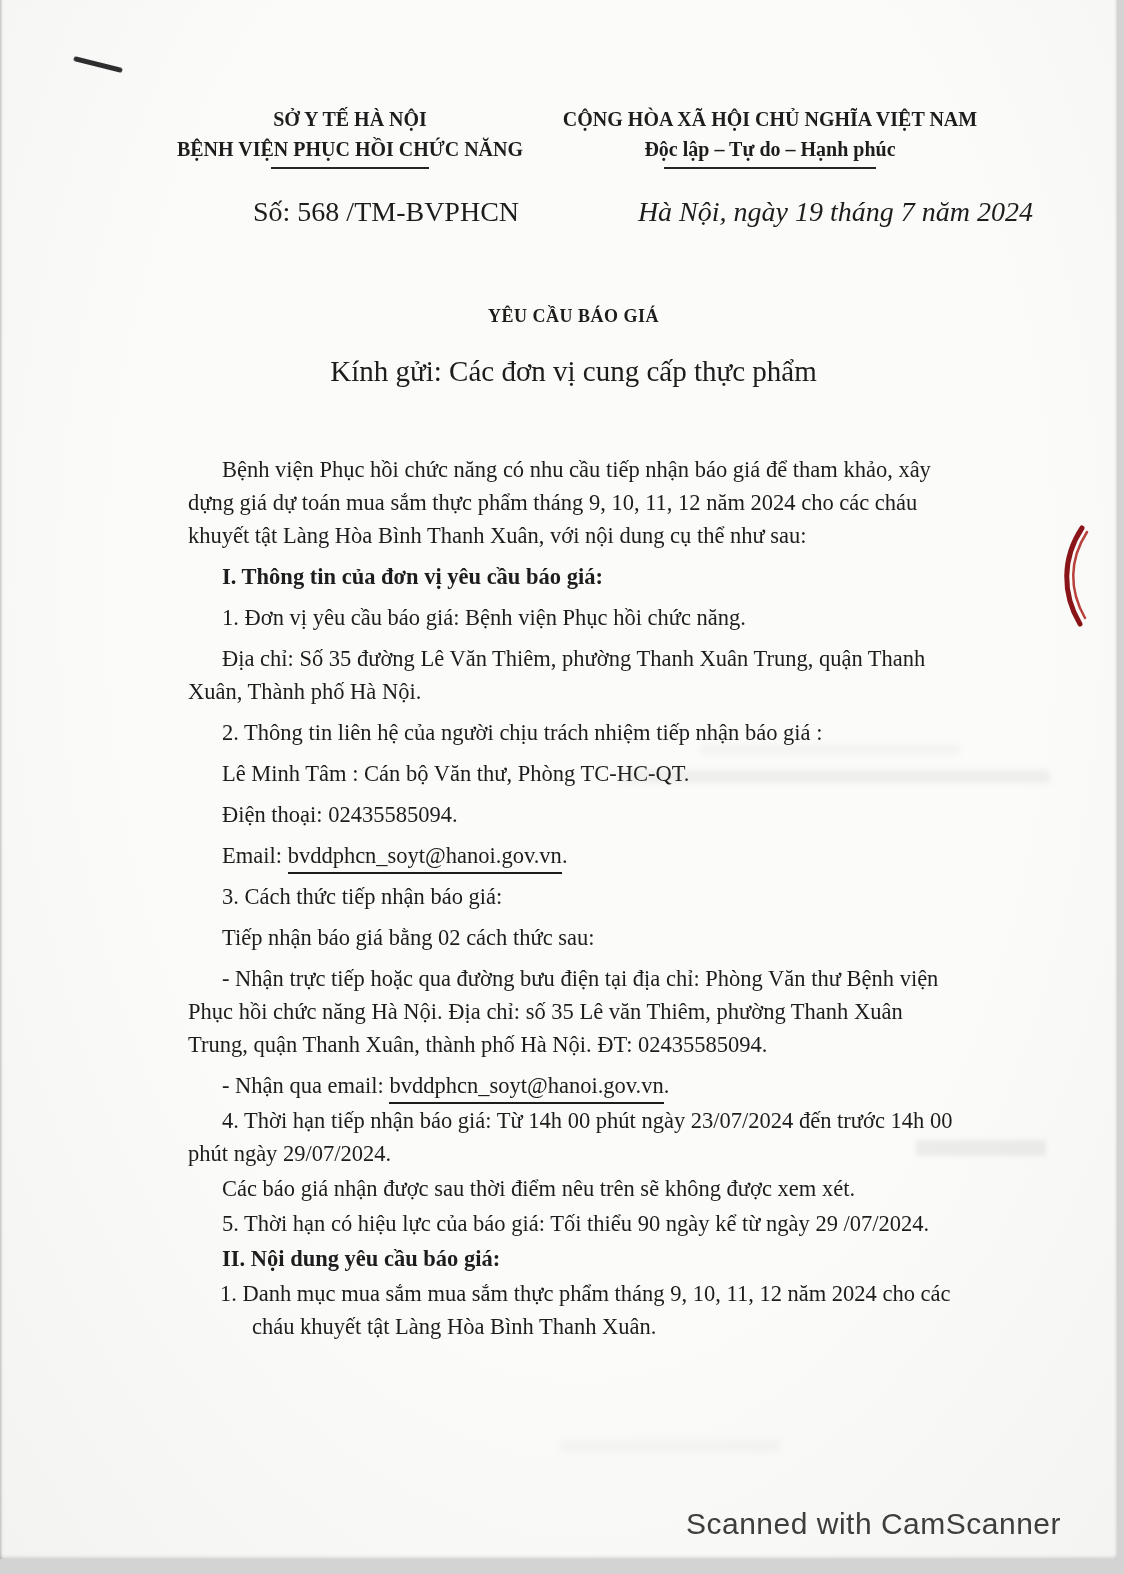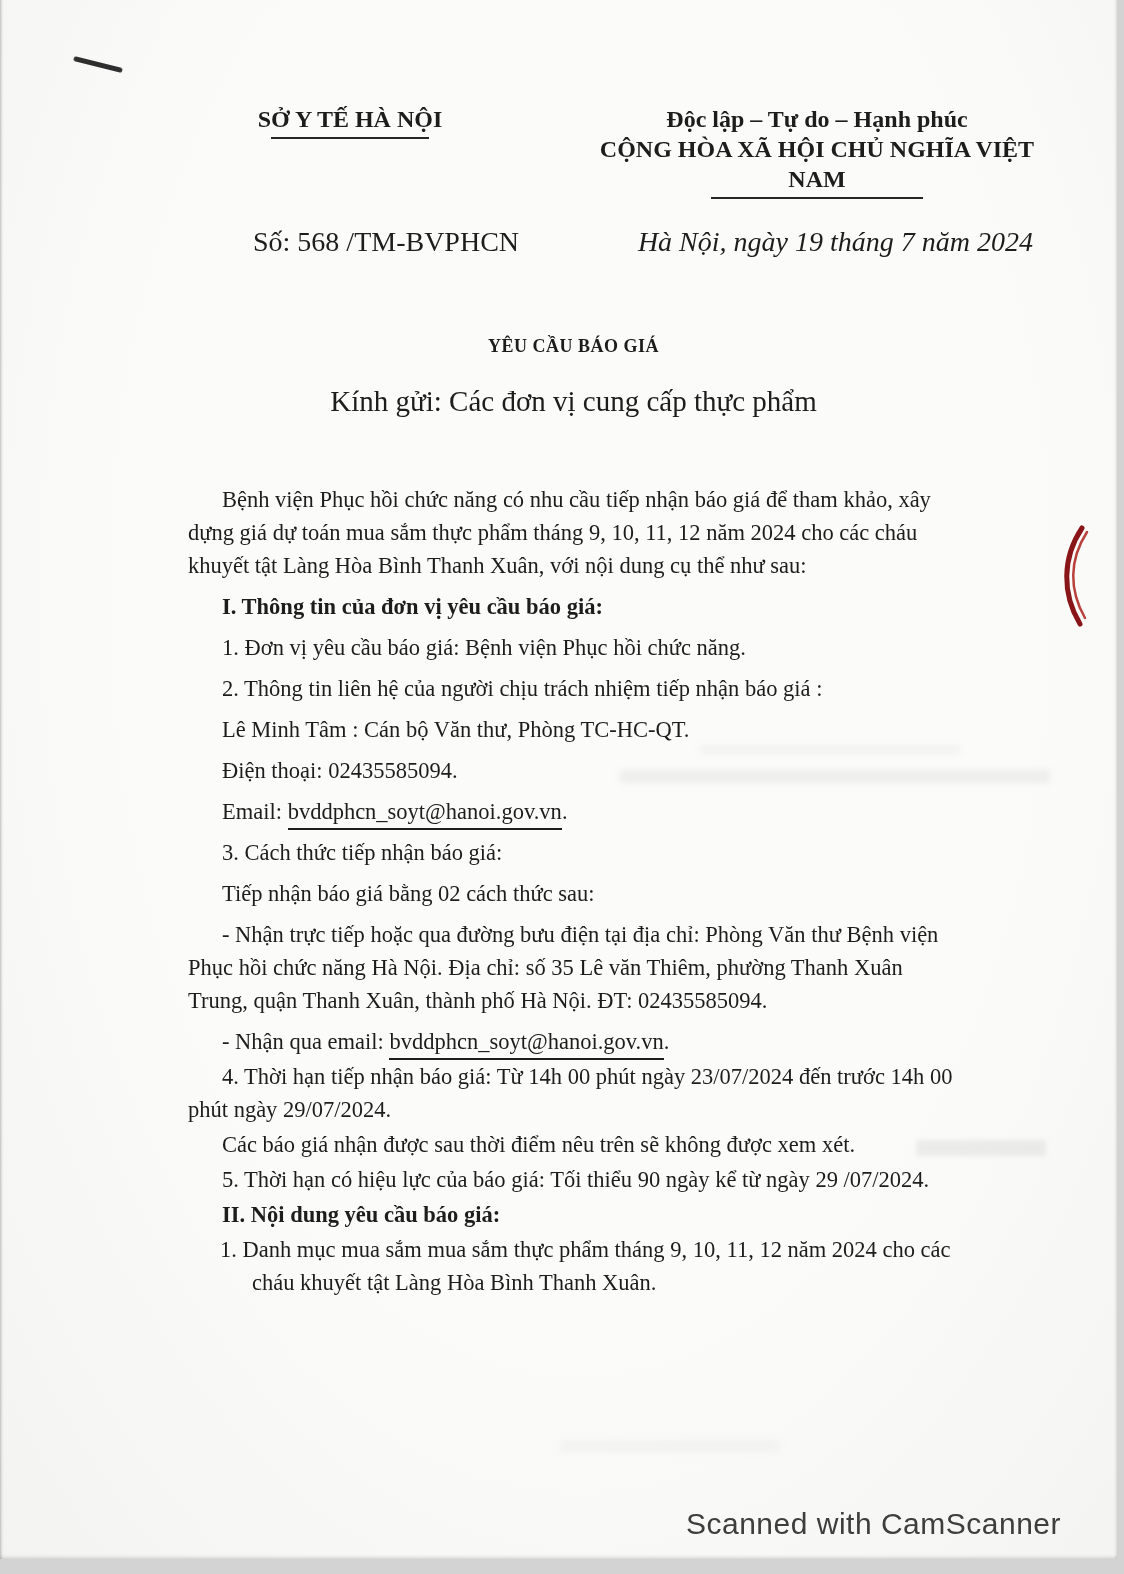--- a/index.html
+++ b/index.html
@@ -12,23 +12,23 @@
     position:absolute;left:0;top:0;width:1117px;height:1559px;
     background:radial-gradient(ellipse at 52% 38%, #fbfbfa 55%, #f3f3f1 100%);
     color:#1d1d1d;overflow:hidden;
     box-shadow:inset 4px 0 3px -3px rgba(0,0,0,.25), inset -3px 0 3px -2px rgba(0,0,0,.12), inset 0 -4px 4px -3px rgba(0,0,0,.18);
   }
   .pen-mark{
     position:absolute;left:73px;top:62px;width:50px;height:5px;
     background:#2e2e2e;border-radius:3px;transform:rotate(14deg);filter:blur(.4px);
   }
   .doc-header{
-    display:flex;justify-content:space-between;
-    padding:104px 80px 0 150px;text-align:center;
-    font-weight:bold;font-size:24px;line-height:30px;
+    display:flex;justify-content:flex-start;
+    padding:104px 112px 0 150px;text-align:center;
+    font-weight:bold;font-size:20px;line-height:30px;
   }
   .org-block{width:400px;}
   .national-block{width:440px;}
   .rule{height:0;border-bottom:2px solid #262626;margin:3px auto 0;}
   .rule-org{width:158px;}
   .rule-national{width:212px;}
   .ref-row{
     display:flex;justify-content:space-between;
     padding:28px 84px 0 253px;font-size:28px;line-height:30px;
   }
@@ -62,42 +62,44 @@
 </head>
 <body>
 
 <div class="page">
 
   <div class="pen-mark"></div>
 
   <div class="doc-header">
     <div class="org-block">
       <div>SỞ Y TẾ HÀ NỘI</div>
+      <div>BỆNH VIỆN PHỤC HỒI CHỨC NĂNG</div>
       <div class="rule rule-org"></div>
     </div>
     <div class="national-block">
+      <div>CỘNG HÒA XÃ HỘI CHỦ NGHĨA VIỆT NAM</div>
       <div>Độc lập – Tự do – Hạnh phúc</div>
-      <div>CỘNG HÒA XÃ HỘI CHỦ NGHĨA VIỆT NAM</div>
       <div class="rule rule-national"></div>
     </div>
   </div>
 
   <div class="ref-row">
     <div>Số: 568  /TM-BVPHCN</div>
     <div class="date-line">Hà Nội, ngày 19  tháng 7 năm 2024</div>
   </div>
 
   <div class="doc-title">YÊU CẦU BÁO GIÁ</div>
 
   <div class="salutation">Kính gửi: Các đơn vị cung cấp thực phẩm</div>
 
   <div class="doc-body">
     <p>Bệnh viện Phục hồi chức năng có nhu cầu tiếp nhận báo giá để tham khảo, xây dựng giá dự toán mua sắm thực phẩm tháng 9, 10, 11, 12 năm 2024 cho các cháu khuyết tật Làng Hòa Bình Thanh Xuân, với nội dung cụ thể như sau:</p>
     <p class="heading">I. Thông tin của đơn vị yêu cầu báo giá:</p>
     <p>1. Đơn vị yêu cầu báo giá: Bệnh viện Phục hồi chức năng.</p>
+    <p>Địa chỉ: Số 35 đường Lê Văn Thiêm, phường Thanh Xuân Trung, quận Thanh Xuân, Thành phố Hà Nội.</p>
     <p>2. Thông tin liên hệ của người chịu trách nhiệm tiếp nhận báo giá :</p>
     <p>Lê Minh Tâm : Cán bộ Văn thư, Phòng TC-HC-QT.</p>
     <p>Điện thoại: 02435585094.</p>
     <p><span>Email: </span><span class="email-underline">bvddphcn_soyt@hanoi.gov.vn</span><span>.</span></p>
     <p>3. Cách thức tiếp nhận báo giá:</p>
     <p>Tiếp nhận báo giá bằng 02 cách thức sau:</p>
     <p>- Nhận trực tiếp hoặc qua đường bưu điện tại địa chỉ:  Phòng Văn thư Bệnh viện Phục hồi chức năng Hà Nội. Địa chỉ: số 35 Lê văn Thiêm, phường Thanh Xuân Trung, quận Thanh Xuân, thành phố Hà Nội. ĐT: 02435585094.</p>
     <p class="tight"><span>- Nhận qua email: </span><span class="email-underline">bvddphcn_soyt@hanoi.gov.vn</span><span>.</span></p>
     <p class="tight">4. Thời hạn tiếp nhận báo giá: Từ 14h 00 phút ngày 23/07/2024 đến trước 14h 00 phút ngày 29/07/2024.</p>
     <p class="tight">Các báo giá nhận được sau thời điểm nêu trên sẽ không được xem xét.</p>

